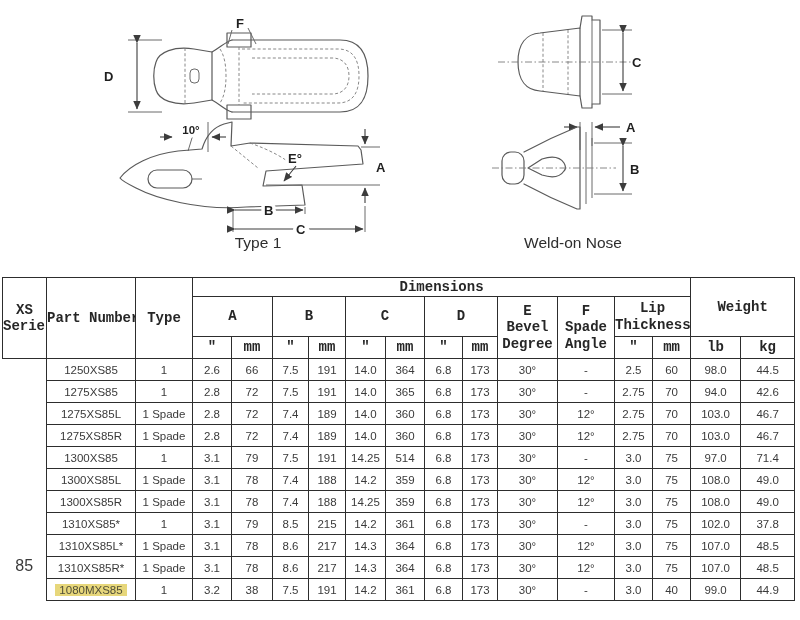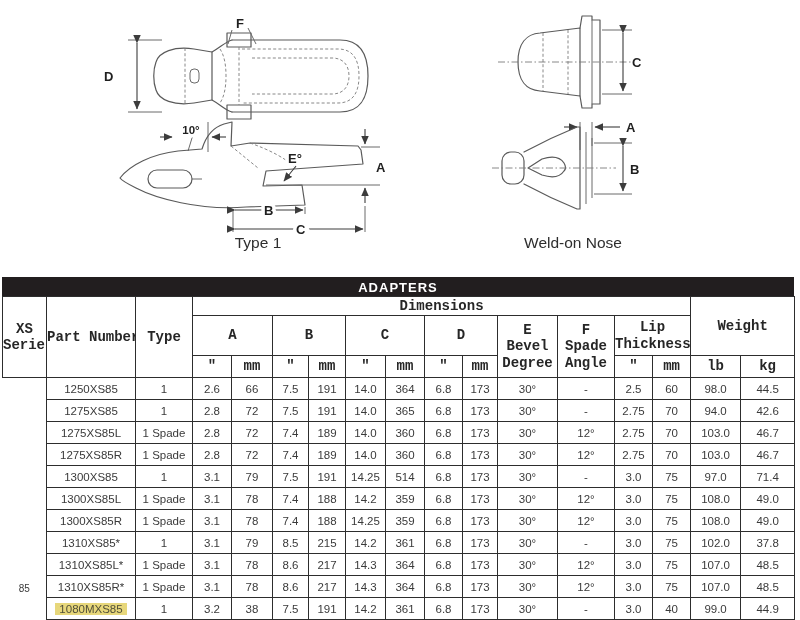--- a/index.html
+++ b/index.html
@@ -36,21 +36,21 @@
   .spec th,.spec td{
     border:1.5px solid #2d2d2d;padding:0;text-align:center;vertical-align:middle;
     font-size:11.5px;color:#3a3a3a;overflow:hidden;white-space:nowrap;
   }
   .spec thead th{font-weight:bold;color:#262626;font-size:14px;line-height:1.15;font-family:Liberation Mono, monospace;}
   .spec .pre{white-space:pre-line;}
   .spec tr.hr1{height:19px;} .spec tr.hr2{height:40px;} .spec tr.hr3{height:22px;}
   .spec tbody tr{height:22px;}
   .spec td.xs-cell{
     border:none;border-right:1.5px solid #2d2d2d;
-    vertical-align:bottom;padding-bottom:26px;font-size:10px;color:#3a3a3a;
+    vertical-align:bottom;padding-bottom:26px;font-size:16px;color:#3a3a3a;
   }
   .hl{background:#e7d77b;color:#514f38;padding:0 4px;}
 </style>
 </head>
 <body>
 
 <div class="stage">
 
   <div class="fig" id="fig-type1">
     <svg width="320" height="258" viewBox="0 0 320 258">
@@ -160,21 +160,20 @@
         <line class="thin" x1="114" y1="194" x2="152" y2="194"></line>
         <line class="dim" x1="143" y1="146" x2="143" y2="191" marker-start="url(#arr)" marker-end="url(#arr)"></line>
         <text class="lbl" x="150" y="174">B</text>
       </g>
 
       <text class="caption" x="93" y="248" text-anchor="middle">Weld-on Nose</text>
     </svg>
   </div>
 
   <div class="tablewrap">
-    <div class="adapters-bar">ADAPTERS</div>
     <table class="spec">
       <colgroup>
         <col style="width:44px">
           <col style="width:89px">
           <col style="width:57px">
         <col style="width:39px">
           <col style="width:41px">
           <col style="width:36px">
           <col style="width:37px">
         <col style="width:40px">

